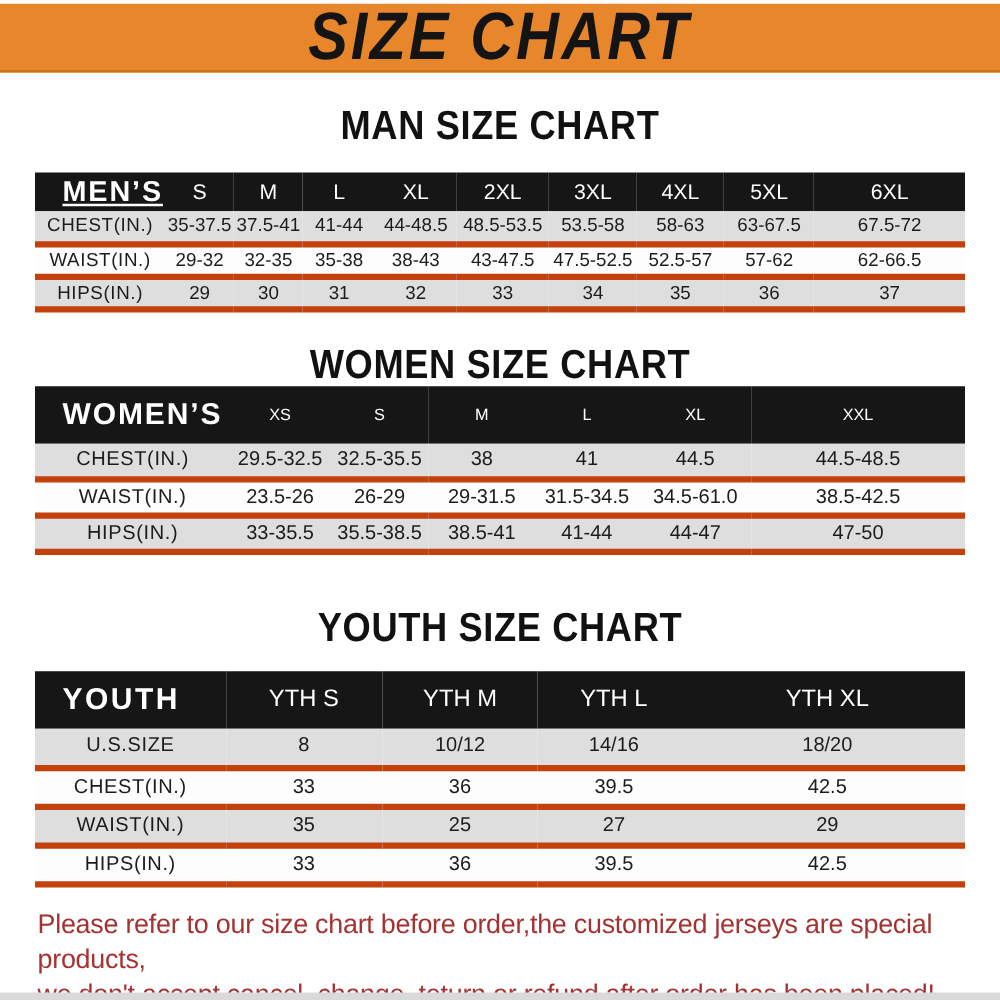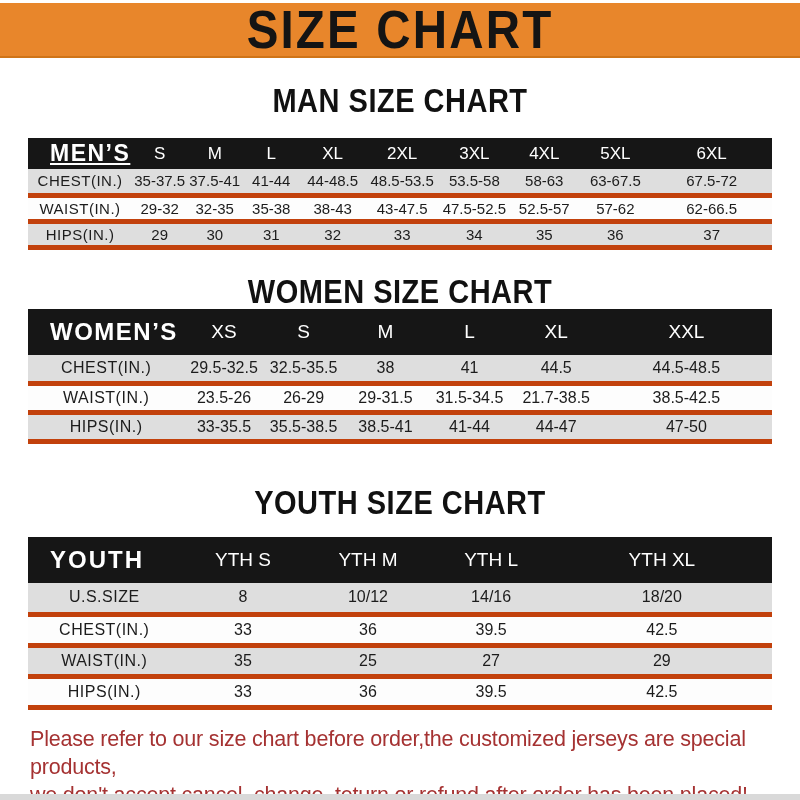--- a/index.html
+++ b/index.html
@@ -16,21 +16,21 @@
     position:relative;
   }
   .banner{
     margin-top:3px;
     height:55px;
     background:var(--orange);
     display:flex;align-items:center;justify-content:center;
     border-bottom:2px solid #c9judge;
     border-bottom:2px solid #cf judges;
   }
-  .banner{border-bottom:2px solid #cf7418;}
+  .banner{border-bottom:2px solid #cf7418;font-style:italic;}
   .banner h1{
     color:var(--banner-text);
     font-size:44px;
     font-weight:700;
     letter-spacing:2px;
     transform:scale(1.08,1.22);
     white-space:nowrap;
   }
   .section-heading{
     text-align:center;
@@ -62,21 +62,21 @@
   }
   tr.head th.corner{
     text-align:left;
     padding-left:22px;
     font-weight:700;
     letter-spacing:1.5px;
     white-space:nowrap;
   }
   .t-men tr.head th{height:31px;font-size:17px;}
   .t-men tr.head th.corner{font-size:23px;text-decoration:underline;}
-  .t-women tr.head th{height:46px;font-size:19px;}
+  .t-women tr.head th{height:46px;font-size:13px;}
   .t-women tr.head th.corner{font-size:24px;}
   .t-youth tr.head th{height:46px;font-size:19px;white-space:nowrap;}
   .t-youth tr.head th.corner{font-size:24px;letter-spacing:2px;margin-top:36px;}
   td{
     text-align:center;
     vertical-align:middle;
     color:var(--cell);
     white-space:nowrap;
   }
   td.row-label{letter-spacing:0.5px;}
@@ -209,21 +209,21 @@
           <td>41</td>
           <td>44.5</td>
           <td>44.5-48.5</td>
         </tr>
         <tr class="plain">
           <td class="row-label">WAIST(IN.)</td>
           <td>23.5-26</td>
           <td>26-29</td>
           <td>29-31.5</td>
           <td>31.5-34.5</td>
-          <td>21.7-38.5</td>
+          <td>34.5-61.0</td>
           <td>38.5-42.5</td>
         </tr>
         <tr class="shade">
           <td class="row-label">HIPS(IN.)</td>
           <td>33-35.5</td>
           <td>35.5-38.5</td>
           <td>38.5-41</td>
           <td>41-44</td>
           <td>44-47</td>
           <td>47-50</td>

